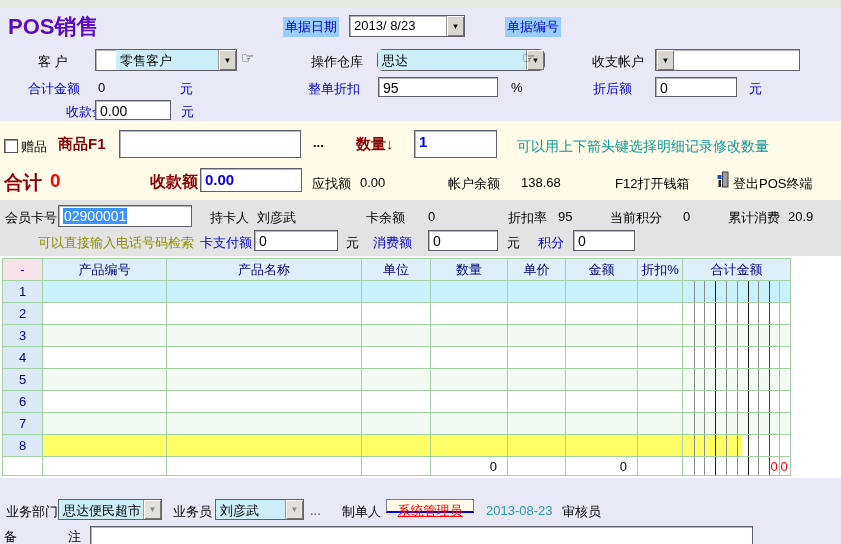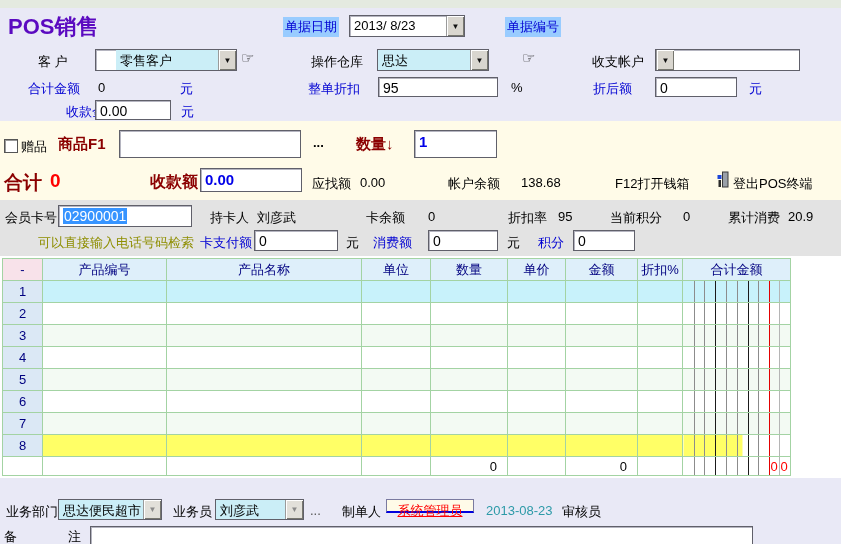--- a/index.html
+++ b/index.html
@@ -95,21 +95,21 @@
   <span class="abs lbl-hl" style="left:505px;top:17px;">单据编号</span>
 
   <span class="abs lbl" style="left:38px;top:53px;">客 户</span>
   <div class="combo cyan" style="left:95px;top:49px;width:142px;padding-left:20px;">
     <span class="txt">零售客户</span>
     <span class="btn">▼</span>
   </div>
   <span class="abs hand" style="left:241px;top:49px;">☞</span>
 
   <span class="abs lbl" style="left:311px;top:53px;">操作仓库</span>
-  <div class="combo cyan" style="left:377px;top:49px;width:112px;">
+  <div class="combo cyan" style="left:377px;top:49px;width:168px;border-radius:6px;">
     <span class="txt">思达</span>
     <span class="btn">▼</span>
   </div>
   <span class="abs hand" style="left:522px;top:49px;">☞</span>
 
   <span class="abs lbl" style="left:592px;top:53px;">收支帐户</span>
   <div class="combo cyan" style="left:655px;top:49px;width:145px;">
     <span class="btn">▼</span>
   </div>
 
@@ -129,20 +129,21 @@
   <div class="inp" style="left:95px;top:100px;width:76px;height:20px;">0.00</div>
   <span class="abs lbl-blue" style="left:181px;top:103px;">元</span>
 
   <div class="cb" style="left:4px;top:139px;"></div>
   <span class="abs lbl" style="left:21px;top:138px;">赠品</span>
   <span class="abs lbl-dr" style="left:58px;top:135px;">商品F1</span>
   <div class="inp" style="left:119px;top:130px;width:182px;height:28px;"></div>
   <span class="abs lbl" style="left:313px;top:135px;font-weight:bold;">...</span>
   <span class="abs lbl-dr" style="left:356px;top:135px;">数量↓</span>
   <div class="inp bluev" style="left:414px;top:130px;width:83px;height:28px;font-size:15px;">1</div>
+  <span class="abs hint-teal" style="left:517px;top:138px;">可以用上下箭头键选择明细记录修改数量</span>
 
   <span class="abs lbl-dr" style="left:4px;top:170px;font-size:19px;">合计</span>
   <span class="abs red" style="left:50px;top:170px;font-size:19px;font-weight:bold;">0</span>
   <span class="abs lbl-dr" style="left:150px;top:172px;font-size:16px;">收款额</span>
   <div class="inp bluev" style="left:200px;top:168px;width:102px;height:24px;font-size:15px;">0.00</div>
   <span class="abs lbl" style="left:312px;top:175px;">应找额</span>
   <span class="abs lbl" style="left:360px;top:175px;">0.00</span>
   <span class="abs lbl" style="left:448px;top:175px;">帐户余额</span>
   <span class="abs lbl" style="left:521px;top:175px;">138.68</span>
   <span class="abs lbl" style="left:615px;top:175px;">F12打开钱箱</span>

